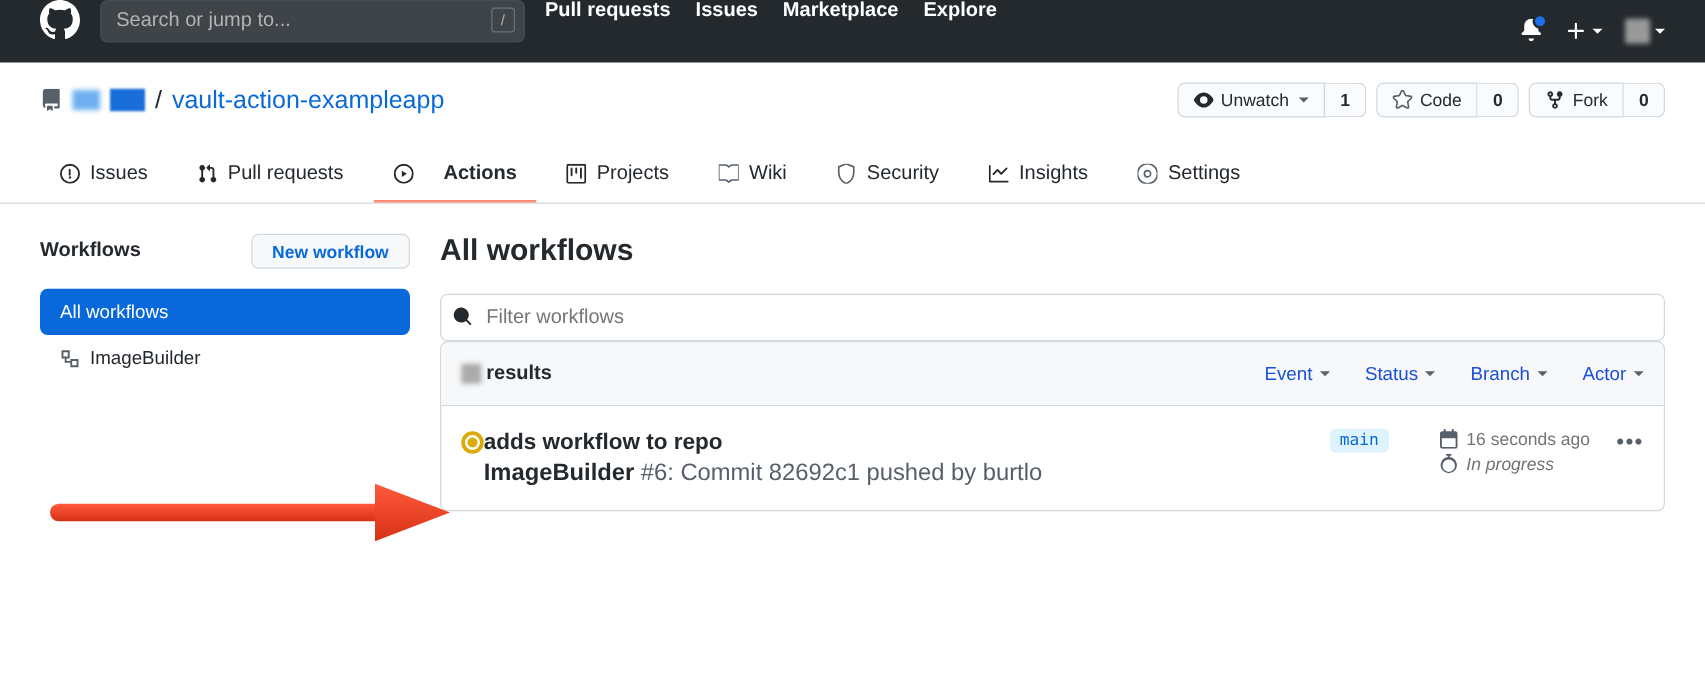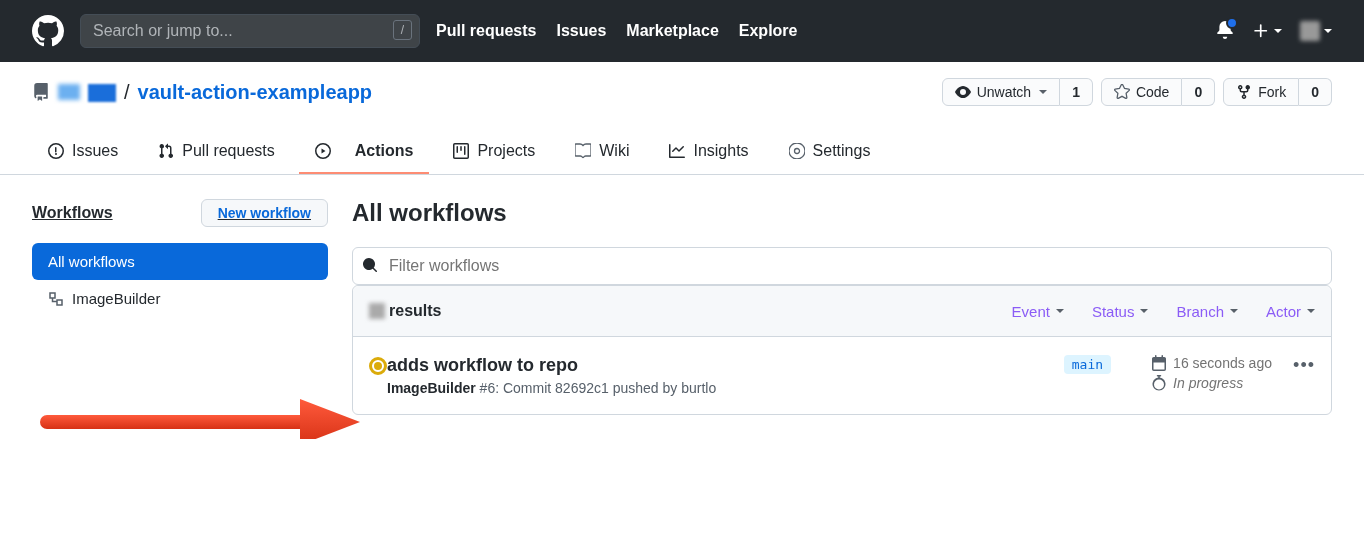--- a/index.html
+++ b/index.html
@@ -1,79 +1,79 @@
 <!DOCTYPE html>
 <html><head>
 <meta charset="utf-8">
 <style>
 * { margin: 0; padding: 0; box-sizing: border-box; }
 body { font-family: -apple-system, BlinkMacSystemFont, "Segoe UI", Helvetica, Arial, sans-serif; font-size: 14px; color: #24292e; background: #fff; }
 
 
-.header { background: #24292e; height: 62px; display: flex; align-items: center; padding: 0 32px; }
+.header { background: #24292e; height: 50px; display: flex; padding: 0 32px; }
 .logo { width: 32px; height: 32px; fill: #fff; margin-right: 16px; }
 .search-wrap { position: relative; width: 340px; margin-right: 16px; }
 .search { width: 100%; background: #3f4448; border: 1px solid #444d56; border-radius: 6px; padding: 7px 12px; color: #ccc; font-size: 16px; outline: none; }
 .search::placeholder { color: #b0b4b8; }
 .slash { position: absolute; right: 8px; top: 6px; border: 1px solid #6a737d; border-radius: 3px; color: #b0b4b8; font-size: 12px; padding: 2px 7px; }
 .nav { display: flex; gap: 20px; }
 .nav a { color: #fff; text-decoration: none; font-weight: 600; font-size: 16px; }
 .header-right { margin-left: auto; display: flex; align-items: center; gap: 18px; }
 .icon-btn { color: #fff; position: relative; cursor: pointer; }
 .notif-dot { position: absolute; top: -4px; right: -4px; width: 12px; height: 12px; background: #1f6feb; border-radius: 50%; border: 2px solid #24292e; }
 .plus-drop { display: flex; align-items: center; color: #fff; }
 .avatar { width: 20px; height: 20px; background: #999; border-radius: 2px; filter: blur(2px); }
 .caret-down { width: 0; height: 0; border-left: 4px solid transparent; border-right: 4px solid transparent; border-top: 4px solid #fff; margin-left: 4px; }
 
 
 .repo-head { padding: 16px 32px 0; display: flex; align-items: center; }
 .repo-title { display: flex; align-items: center; gap: 8px; font-size: 20px; }
 .repo-title a { color: #0969da; text-decoration: none; }
-.repo-name { font-weight: 700; }
+.repo-name { font-weight: 400; }
 .repo-actions { margin-left: auto; display: flex; gap: 8px; }
 .btn-group { display: flex; }
 .btn { border: 1px solid #d0d7de; background: #fafbfc; padding: 5px 12px; font-size: 14px; display: flex; align-items: center; gap: 6px; cursor: pointer; color: #24292e; }
 .btn-group .btn:first-child { border-radius: 6px 0 0 6px; }
 .btn-group .btn.count { border-left: none; border-radius: 0 6px 6px 0; font-weight: 600; padding: 5px 12px; }
 .btn-caret { width: 0; height: 0; border-left: 4px solid transparent; border-right: 4px solid transparent; border-top: 4px solid #586069; margin-left: 2px; }
 
 
 .tabs { display: flex; gap: 8px; padding: 0 32px; border-bottom: 1px solid #d0d7de; margin-top: 24px; }
 .tab { display: flex; align-items: center; gap: 8px; padding: 12px 16px; color: #24292e; text-decoration: none; font-size: 16px; border-bottom: 2px solid transparent; cursor: pointer; }
 .tab.active { border-bottom-color: #fd8c73; font-weight: 600; gap: 24px; }
 .tab svg { fill: #57606a; }
 .tab.active svg { fill: #24292e; }
 
 
 .main { display: flex; padding: 24px 32px; gap: 24px; }
 .sidebar { width: 296px; flex-shrink: 0; }
-.sidebar-head { display: flex; align-items: center; margin-bottom: 16px; text-decoration: underline; }
+.sidebar-head { display: flex; align-items: center; margin-bottom: 16px; }
 .sidebar-head h3 { font-size: 16px; font-weight: 600; }
 .new-wf-btn { margin-left: auto; border: 1px solid #d0d7de; border-radius: 6px; background: #f6f8fa; color: #0969da; padding: 5px 16px; font-size: 14px; font-weight: 600; cursor: pointer; }
 .wf-item { display: flex; align-items: center; gap: 8px; padding: 10px 16px; border-radius: 6px; cursor: pointer; font-size: 15px; }
 .wf-item.active { background: #0969da; color: #fff; }
 
 .content { flex: 1; }
 .content h1 { font-size: 24px; font-weight: 600; margin-bottom: 20px; }
 .filter { width: 100%; border: 1px solid #d0d7de; border-radius: 6px; padding: 9px 12px 9px 36px; font-size: 16px; outline: none; }
 .filter-wrap { position: relative; }
 .filter-icon { position: absolute; left: 10px; top: 10px; fill: #6e7781; }
 
 .results-box { border: 1px solid #d0d7de; border-radius: 6px; }
 .results-head { background: #f6f8fa; padding: 16px; display: flex; align-items: center; border-bottom: 1px solid #d0d7de; border-radius: 6px 6px 0 0; }
 .results-head strong { font-size: 16px; }
 .filters { margin-left: auto; display: flex; gap: 28px; }
-.filter-dd { display: flex; align-items: center; gap: 4px; cursor: pointer; color: #8b5cf6; font-size: 15px; }
+.filter-dd { display: flex; align-items: center; gap: 4px; cursor: pointer; color: #1d4ed8; font-size: 15px; }
 
 .run-row { display: flex; align-items: flex-start; padding: 18px 16px; }
 .status-dot { width: 18px; height: 18px; border: 3px solid #dbab0a; border-radius: 50%; flex-shrink: 0; position: relative; margin-top: 2px; }
 .status-dot::after { content: ''; position: absolute; inset: 2px; background: #dbab0a; border-radius: 50%; }
 .run-info { flex: 1; }
 .run-title { font-size: 18px; font-weight: 600; margin-bottom: 4px; }
-.run-sub { color: #57606a; font-size: 14px; }
+.run-sub { color: #57606a; font-size: 19px; }
 .run-sub strong { color: #24292e; }
 .branch-badge { background: #ddf4ff; color: #0969da; padding: 2px 8px; border-radius: 4px; font-family: ui-monospace, monospace; font-size: 13px; margin: 0 40px; }
 .run-meta { text-align: left; color: #737373; font-size: 14px; min-width: 130px; }
 .run-meta-row { display: flex; align-items: center; gap: 6px; margin-bottom: 4px; }
 .dots-menu { color: #57606a; font-size: 18px; cursor: pointer; margin-left: 12px; letter-spacing: 1px; }
 
 .arrow-annot { position: absolute; pointer-events: none; }
 .blur-sq { width: 16px; height: 16px; background: #aaa; filter: blur(2px); display: inline-block; vertical-align: middle; margin-right: 4px; }
 .blur-sq2 { width: 22px; height: 16px; background: #6cb0f0; filter: blur(2px); display: inline-block; vertical-align: middle; }
 .blur-sq3 { width: 28px; height: 18px; background: #1a6eda; filter: blur(1px); display: inline-block; vertical-align: middle; }
@@ -182,20 +182,26 @@
       <svg class="octicon" viewBox="0 0 16 16">
         <path d="M1.75 0A1.75 1.75 0 000 1.75v12.5C0 15.216.784 16 1.75 16h12.5A1.75 1.75 0 0016 14.25V1.75A1.75 1.75 0 0014.25 0H1.75zM1.5 1.75a.25.25 0 01.25-.25h12.5a.25.25 0 01.25.25v12.5a.25.25 0 01-.25.25H1.75a.25.25 0 01-.25-.25V1.75zM11.75 3a.75.75 0 00-.75.75v7.5a.75.75 0 001.5 0v-7.5a.75.75 0 00-.75-.75zm-8.25.75a.75.75 0 011.5 0v5.5a.75.75 0 01-1.5 0v-5.5zM8 3a.75.75 0 00-.75.75v3.5a.75.75 0 001.5 0v-3.5A.75.75 0 008 3z"></path>
       </svg>
       <span>Projects</span>
     </a>
   <a class="tab">
       <svg class="octicon" viewBox="0 0 16 16">
         <path d="M0 1.75A.75.75 0 01.75 1h4.253c1.227 0 2.317.59 3 1.501A3.744 3.744 0 0111.006 1h4.245a.75.75 0 01.75.75v10.5a.75.75 0 01-.75.75h-4.507a2.25 2.25 0 00-1.591.659l-.622.621a.75.75 0 01-1.06 0l-.622-.621A2.25 2.25 0 005.258 13H.75a.75.75 0 01-.75-.75V1.75z" fill="none" stroke="#57606a" stroke-width="1.3"></path>
       </svg>
       <span>Wiki</span>
+    </a>
+  <a class="tab">
+      <svg class="octicon" viewBox="0 0 16 16">
+        <path d="M8 0l6 2.5V7c0 4.5-3 7.5-6 9-3-1.5-6-4.5-6-9V2.5L8 0z" fill="none" stroke="#57606a" stroke-width="1.3"></path>
+      </svg>
+      <span>Security</span>
     </a>
   <a class="tab">
       <svg class="octicon" viewBox="0 0 16 16">
         <path d="M1.5 1.75a.75.75 0 00-1.5 0v12.5c0 .414.336.75.75.75h14.5a.75.75 0 000-1.5H1.5V1.75zm13.28 2.53a.75.75 0 00-1.06-1.06L10 6.94 7.53 4.47a.75.75 0 00-1.06 0L3.22 7.72a.75.75 0 001.06 1.06L7 6.06l2.47 2.47a.75.75 0 001.06 0l4.25-4.25z"></path>
       </svg>
       <span>Insights</span>
     </a>
   <a class="tab">
       <svg class="octicon" viewBox="0 0 16 16">
         <path d="M8 0a8 8 0 100 16A8 8 0 008 0zM5.5 8a2.5 2.5 0 115 0 2.5 2.5 0 01-5 0z" fill="none" stroke="#57606a" stroke-width="1.3"></path>

